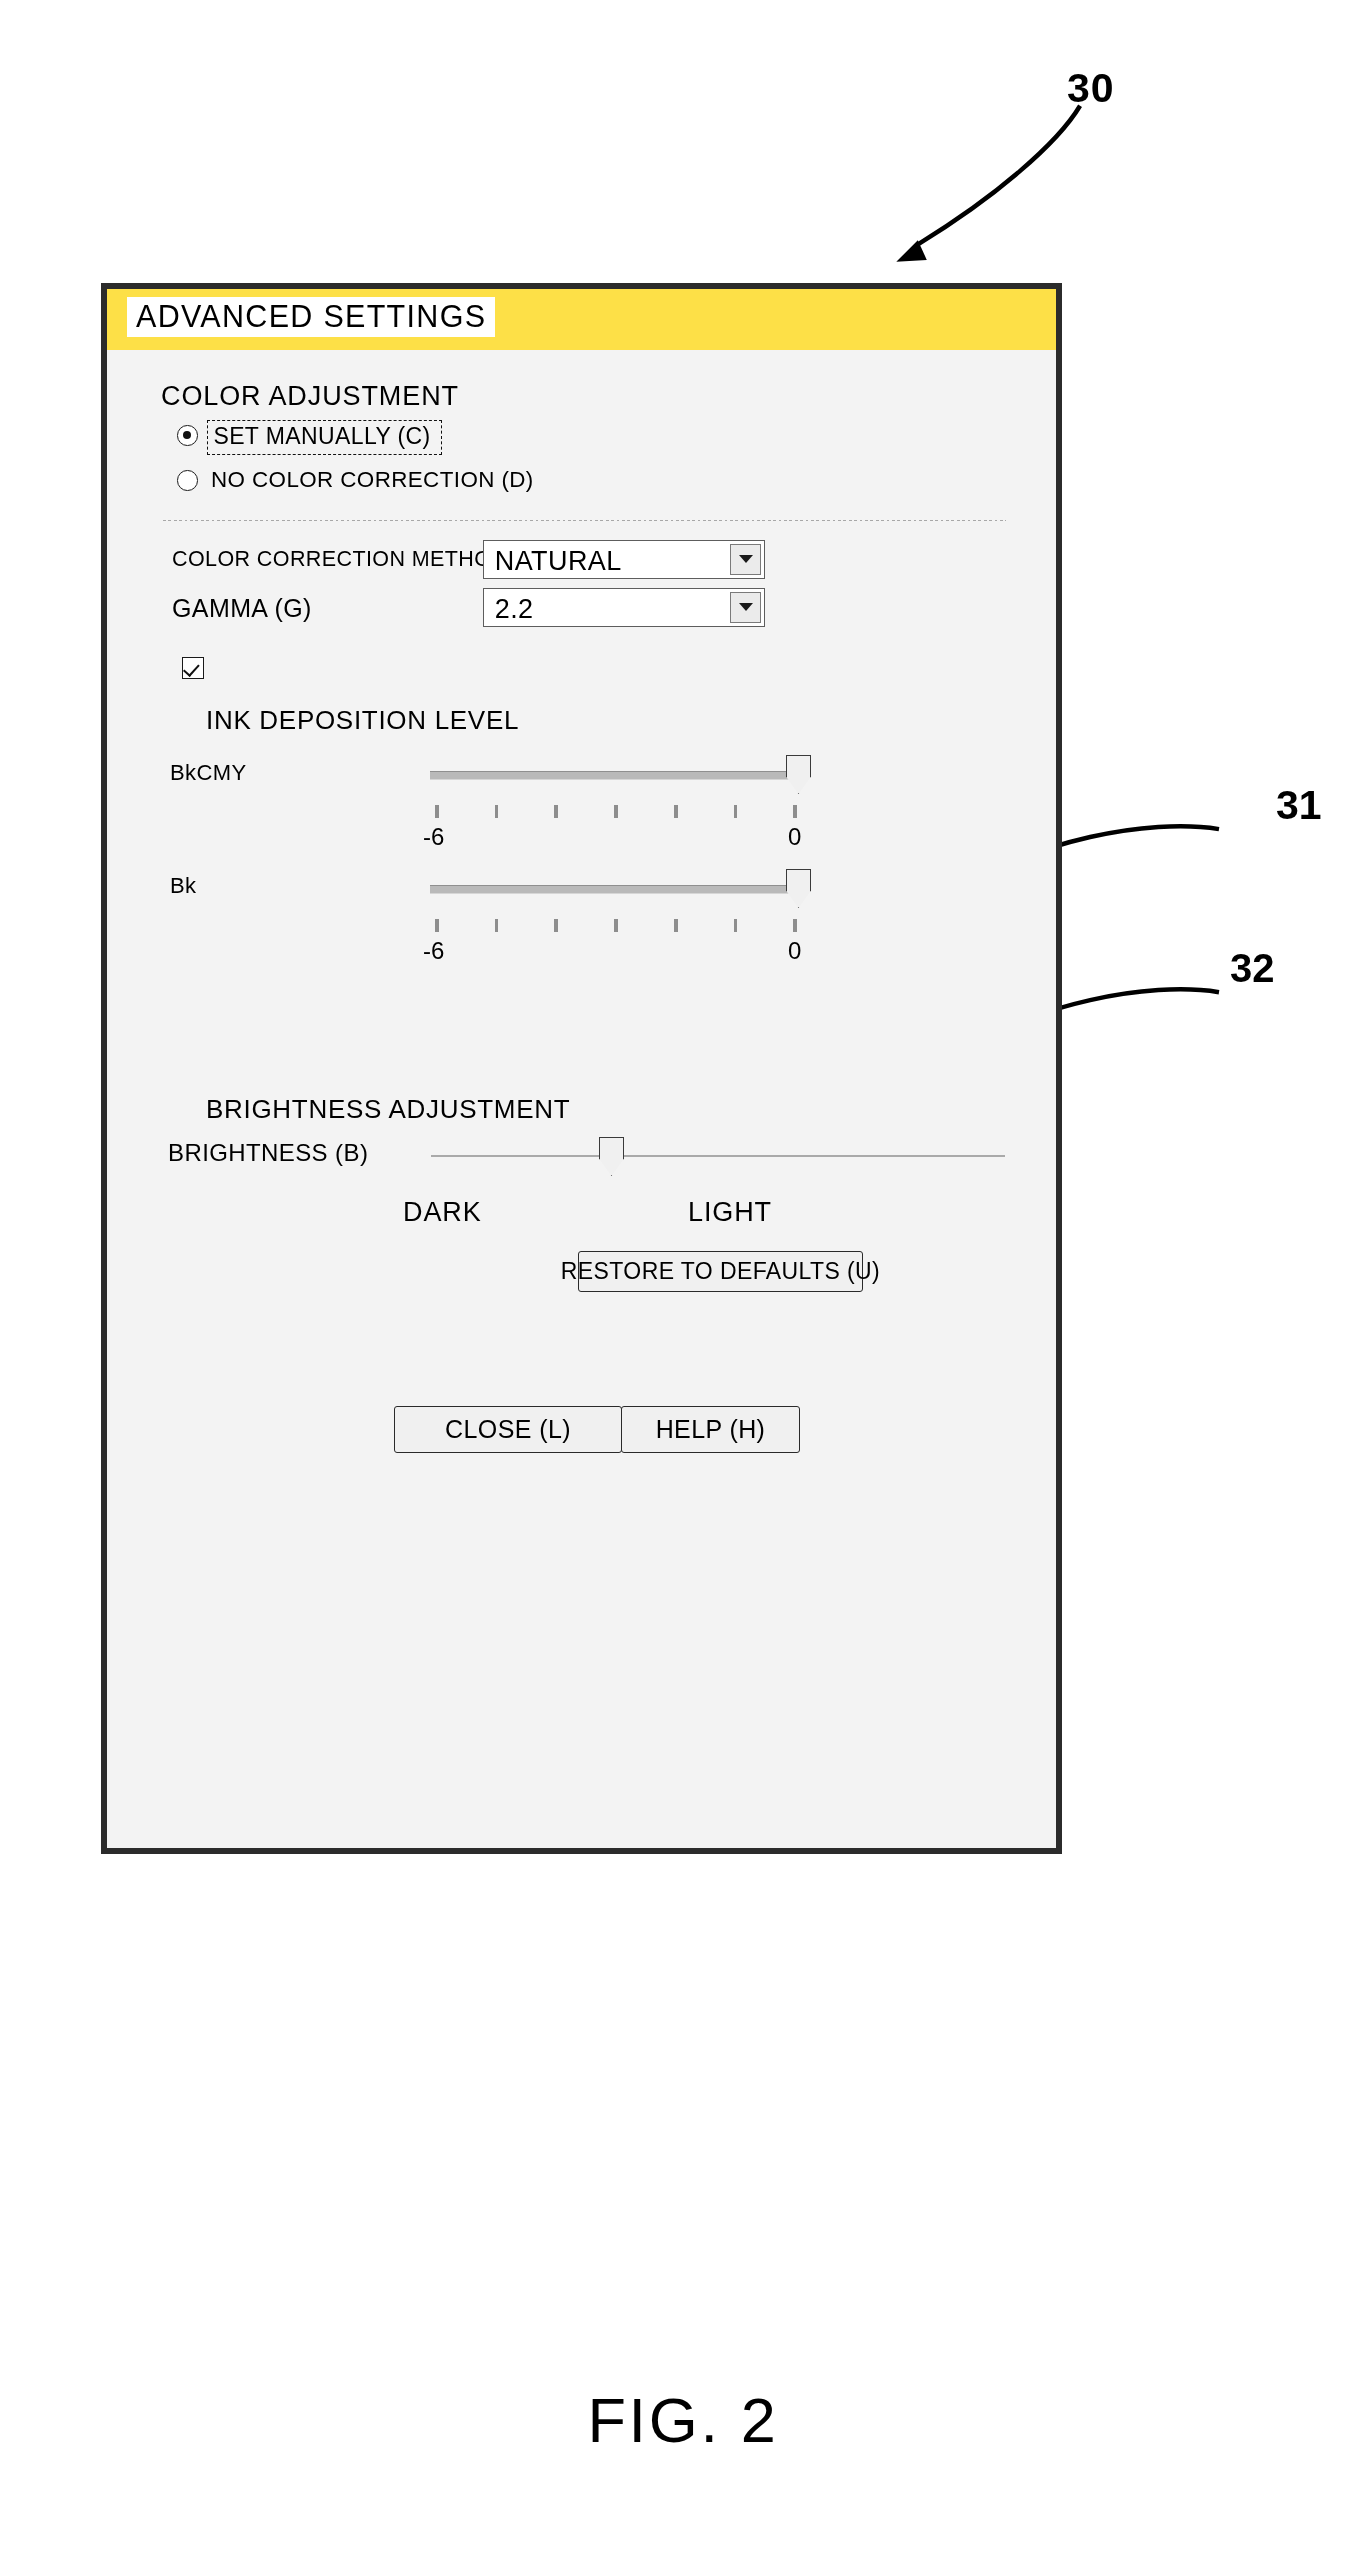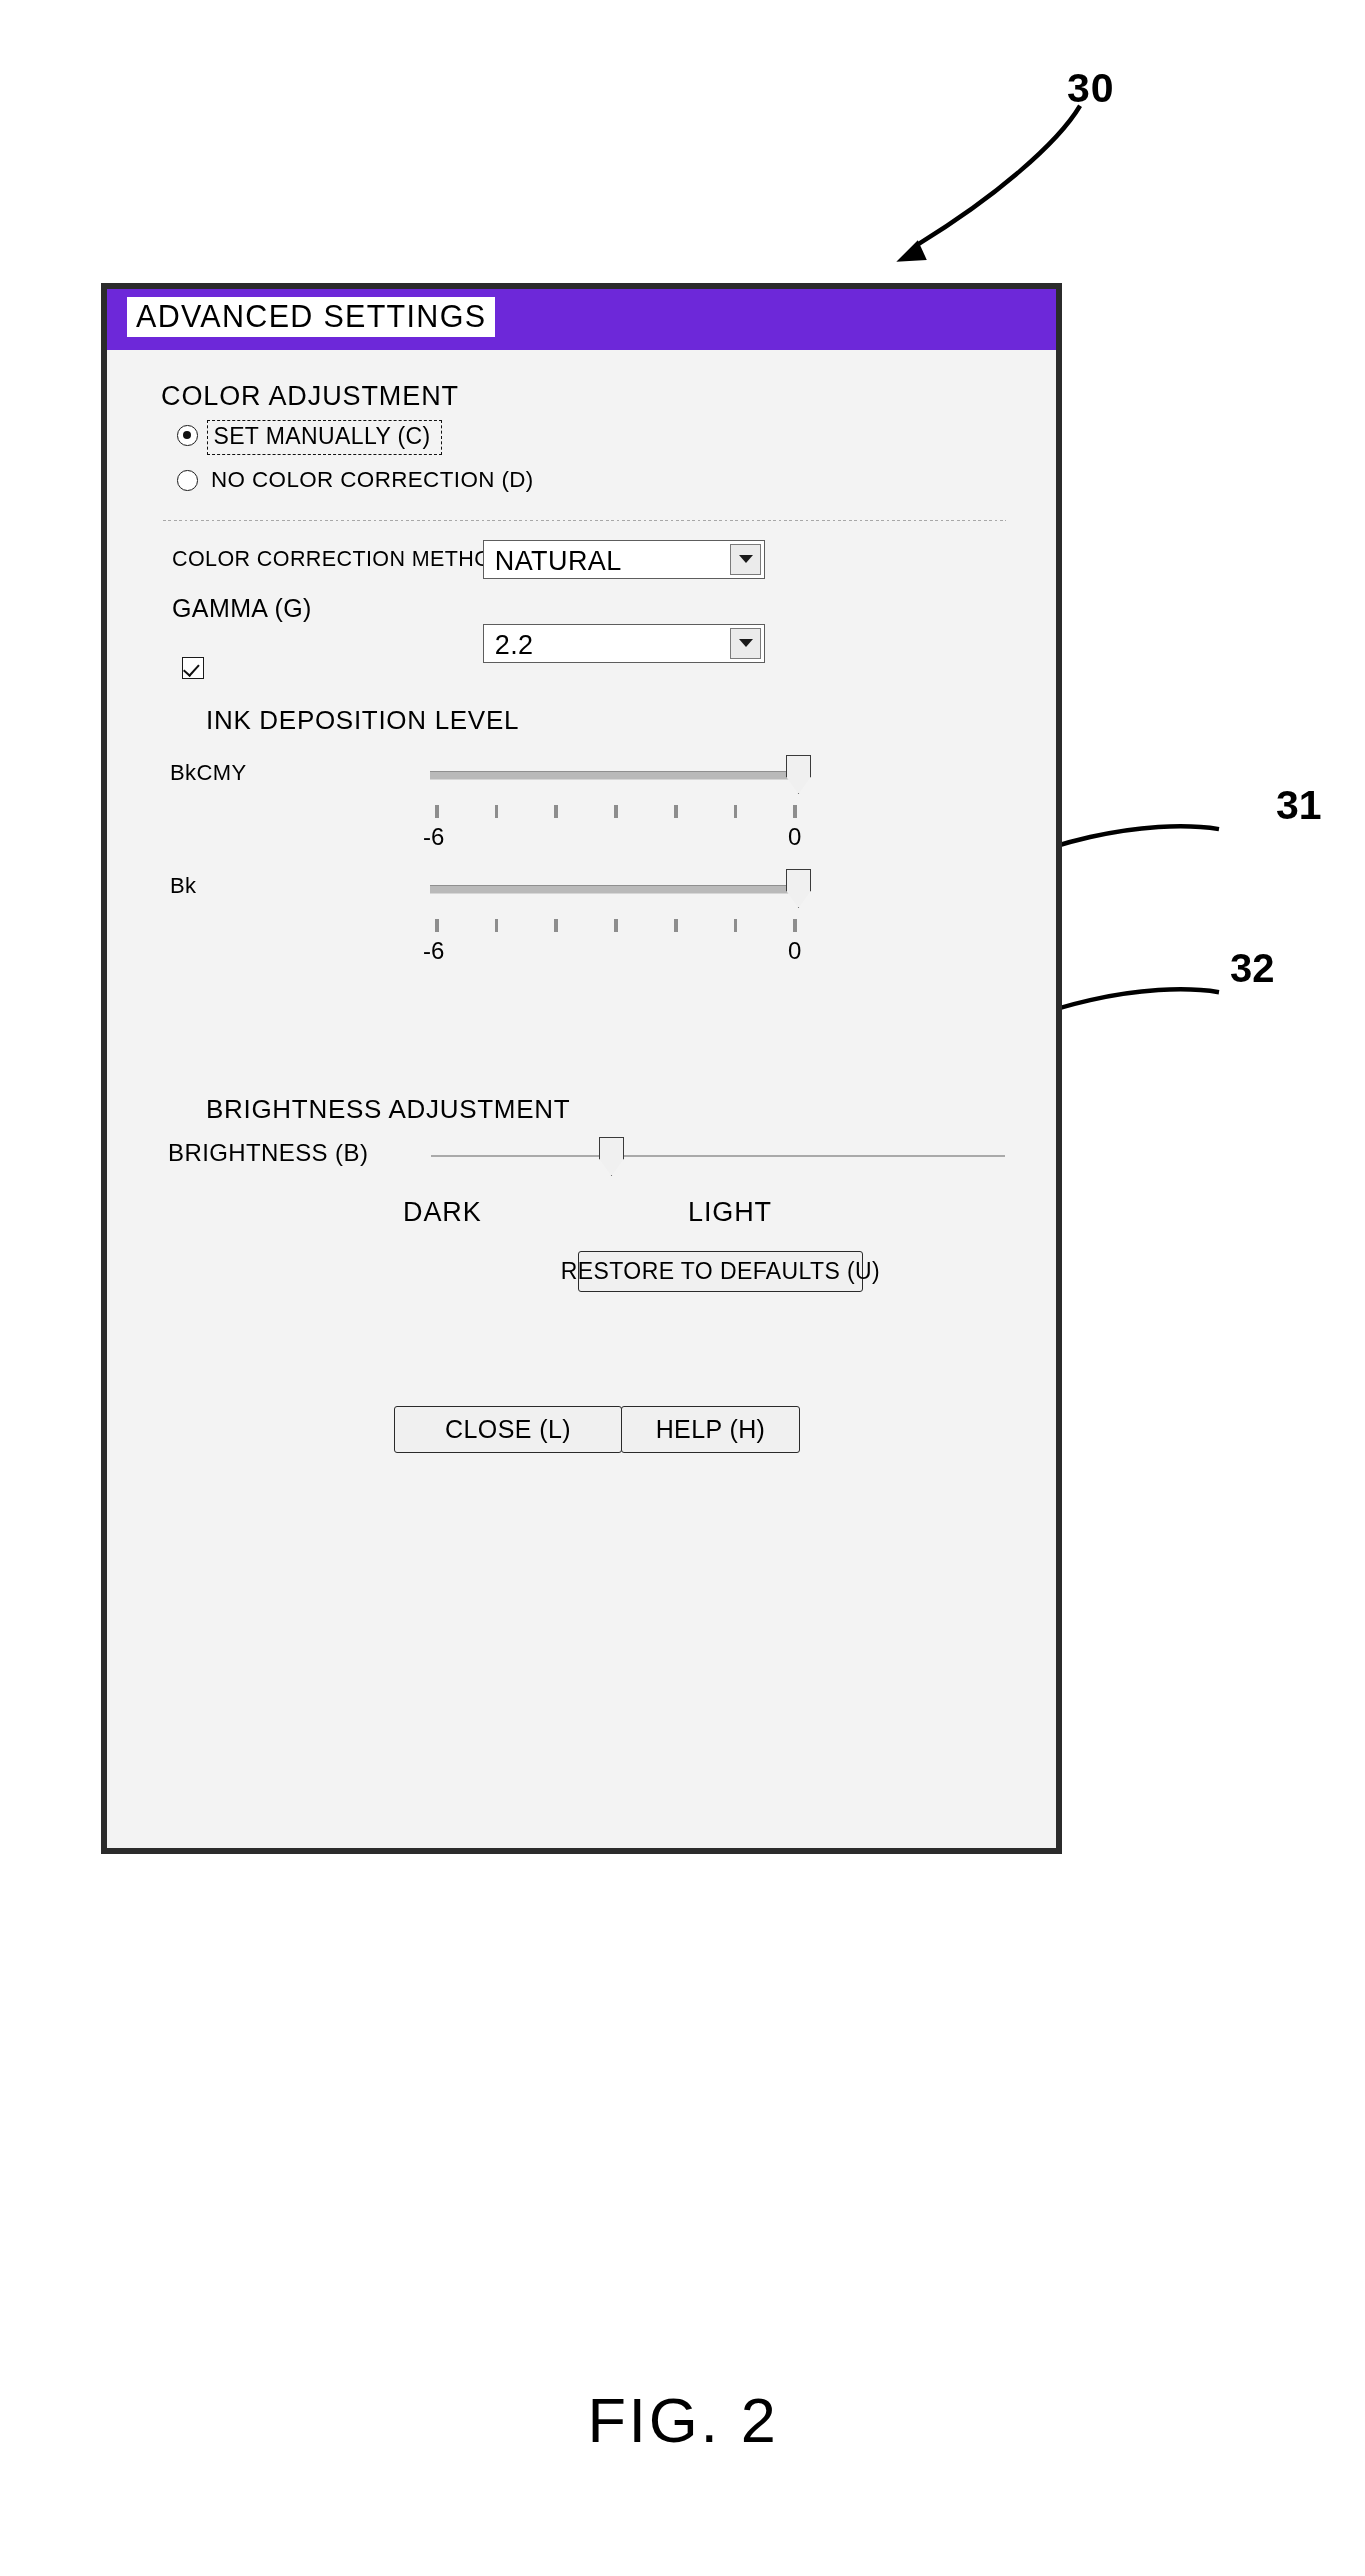--- a/index.html
+++ b/index.html
@@ -60,21 +60,21 @@
     border: 6.3px solid #2b2b2b;
     box-sizing: border-box;
   }
 
   
   #titlebar {
     position: absolute;
     left: 0; top: 0;
     right: 0;
     height: 61px;
-    background: #6d28d9;
+    background: #fde047;
     text-decoration: underline;
   }
   #title-text-box {
     position: absolute;
     left: 20px;
     top: 8px;
     background: #ffffff;
     padding: 1.8px 9px 3.6px 9px;
     font-size: 30.5px;
     letter-spacing: 1.3px;
@@ -182,21 +182,21 @@
     content: "";
     position: absolute;
     left: 50%;
     top: 50%;
     transform: translate(-50%,-50%);
     border-left: 7.2px solid transparent;
     border-right: 7.2px solid transparent;
     border-top: 8px solid #1a1a1a;
   }
   #combo-ccm   { left: 376px; top: 190px; width: 282px; }
-  #combo-gamma { left: 376px; top: 238px; width: 282px; margin-top: 36px; }
+  #combo-gamma { left: 376px; top: 238px; width: 282px; }
 
   
   #chk-box {
     position: absolute;
     left: 75px;
     top: 307px;
     width: 22.4px;
     height: 22.4px;
     background: #fff;
     border: 1.8px solid #1a1a1a;

